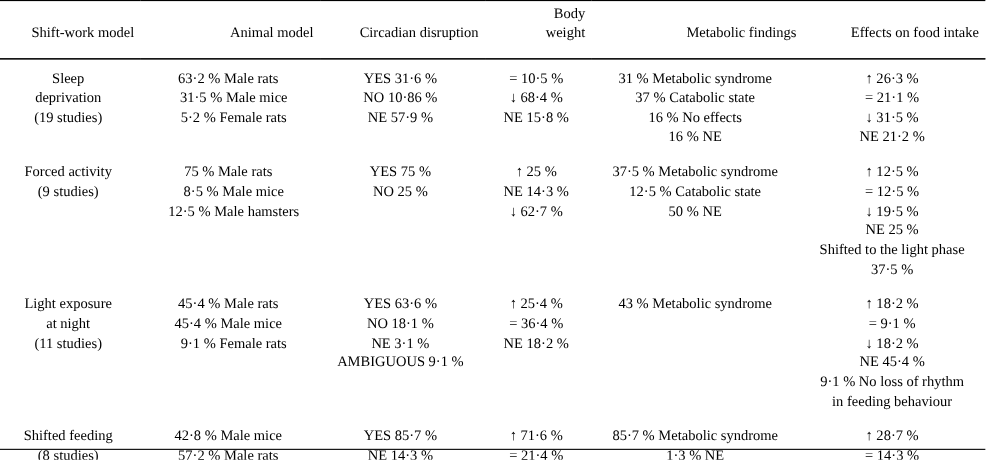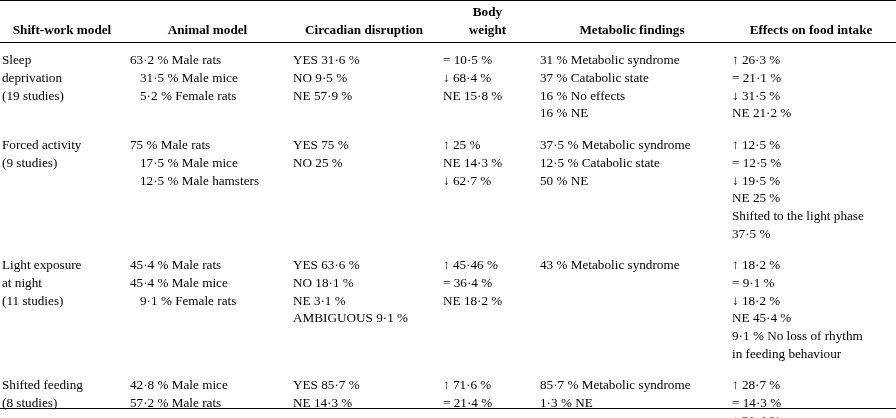--- a/index.html
+++ b/index.html
@@ -22,36 +22,37 @@
     position: relative;
   }
   table.data-table {
     width: 896px;
     border-collapse: collapse;
     table-layout: fixed;
     font-size: 13.2px;
     line-height: 1.34;
   }
   table.data-table thead th {
-    text-align: center;
-    font-weight: bold;
+    text-align: right;
+    font-weight: normal;
     vertical-align: bottom;
-    padding: 2px 6px 4px 2px;
+    padding: 2px 6px 15px 2px;
     font-size: 13.2px;
   }
   .rule-top {
     border-top: 1.3px solid #000;
   }
   .rule-head {
     border-bottom: 1.3px solid #000;
   }
   table.data-table tbody td {
     vertical-align: top;
     padding: 7px 6px 7px 2px;
     font-size: 13.2px;
+    text-align: center;
   }
   tbody tr.first-body td {
     padding-top: 8px;
   }
   .cellline {
     white-space: nowrap;
   }
   .col0 { width: 128px; }
   .col1 { width: 163px; }
   .col2 { width: 150px; }
@@ -100,21 +101,21 @@
           <div class="cellline">deprivation</div>
           <div class="cellline">(19 studies)</div>
         </td>
         <td>
           <div class="cellline">63·2 % Male rats</div>
           <div class="cellline sub-indent">31·5 % Male mice</div>
           <div class="cellline sub-indent">5·2 % Female rats</div>
         </td>
         <td>
           <div class="cellline">YES 31·6 %</div>
-          <div class="cellline">NO 9·5 %</div>
+          <div class="cellline">NO 10·86 %</div>
           <div class="cellline">NE 57·9 %</div>
         </td>
         <td>
           <div class="cellline">= 10·5 %</div>
           <div class="cellline">↓ 68·4 %</div>
           <div class="cellline">NE 15·8 %</div>
         </td>
         <td>
           <div class="cellline">31 % Metabolic syndrome</div>
           <div class="cellline">37 % Catabolic state</div>
@@ -129,21 +130,21 @@
         </td>
       </tr>
 
       <tr>
         <td>
           <div class="cellline">Forced activity</div>
           <div class="cellline">(9 studies)</div>
         </td>
         <td>
           <div class="cellline">75 % Male rats</div>
-          <div class="cellline sub-indent">17·5 % Male mice</div>
+          <div class="cellline sub-indent">8·5 % Male mice</div>
           <div class="cellline sub-indent">12·5 % Male hamsters</div>
         </td>
         <td>
           <div class="cellline">YES 75 %</div>
           <div class="cellline">NO 25 %</div>
         </td>
         <td>
           <div class="cellline">↑ 25 %</div>
           <div class="cellline">NE 14·3 %</div>
           <div class="cellline">↓ 62·7 %</div>
@@ -174,21 +175,21 @@
           <div class="cellline">45·4 % Male mice</div>
           <div class="cellline sub-indent">9·1 % Female rats</div>
         </td>
         <td>
           <div class="cellline">YES 63·6 %</div>
           <div class="cellline">NO 18·1 %</div>
           <div class="cellline">NE 3·1 %</div>
           <div class="cellline">AMBIGUOUS 9·1 %</div>
         </td>
         <td>
-          <div class="cellline">↑ 45·46 %</div>
+          <div class="cellline">↑ 25·4 %</div>
           <div class="cellline">= 36·4 %</div>
           <div class="cellline">NE 18·2 %</div>
         </td>
         <td>
           <div class="cellline">43 % Metabolic syndrome</div>
         </td>
         <td>
           <div class="cellline">↑ 18·2 %</div>
           <div class="cellline">= 9·1 %</div>
           <div class="cellline">↓ 18·2 %</div>

